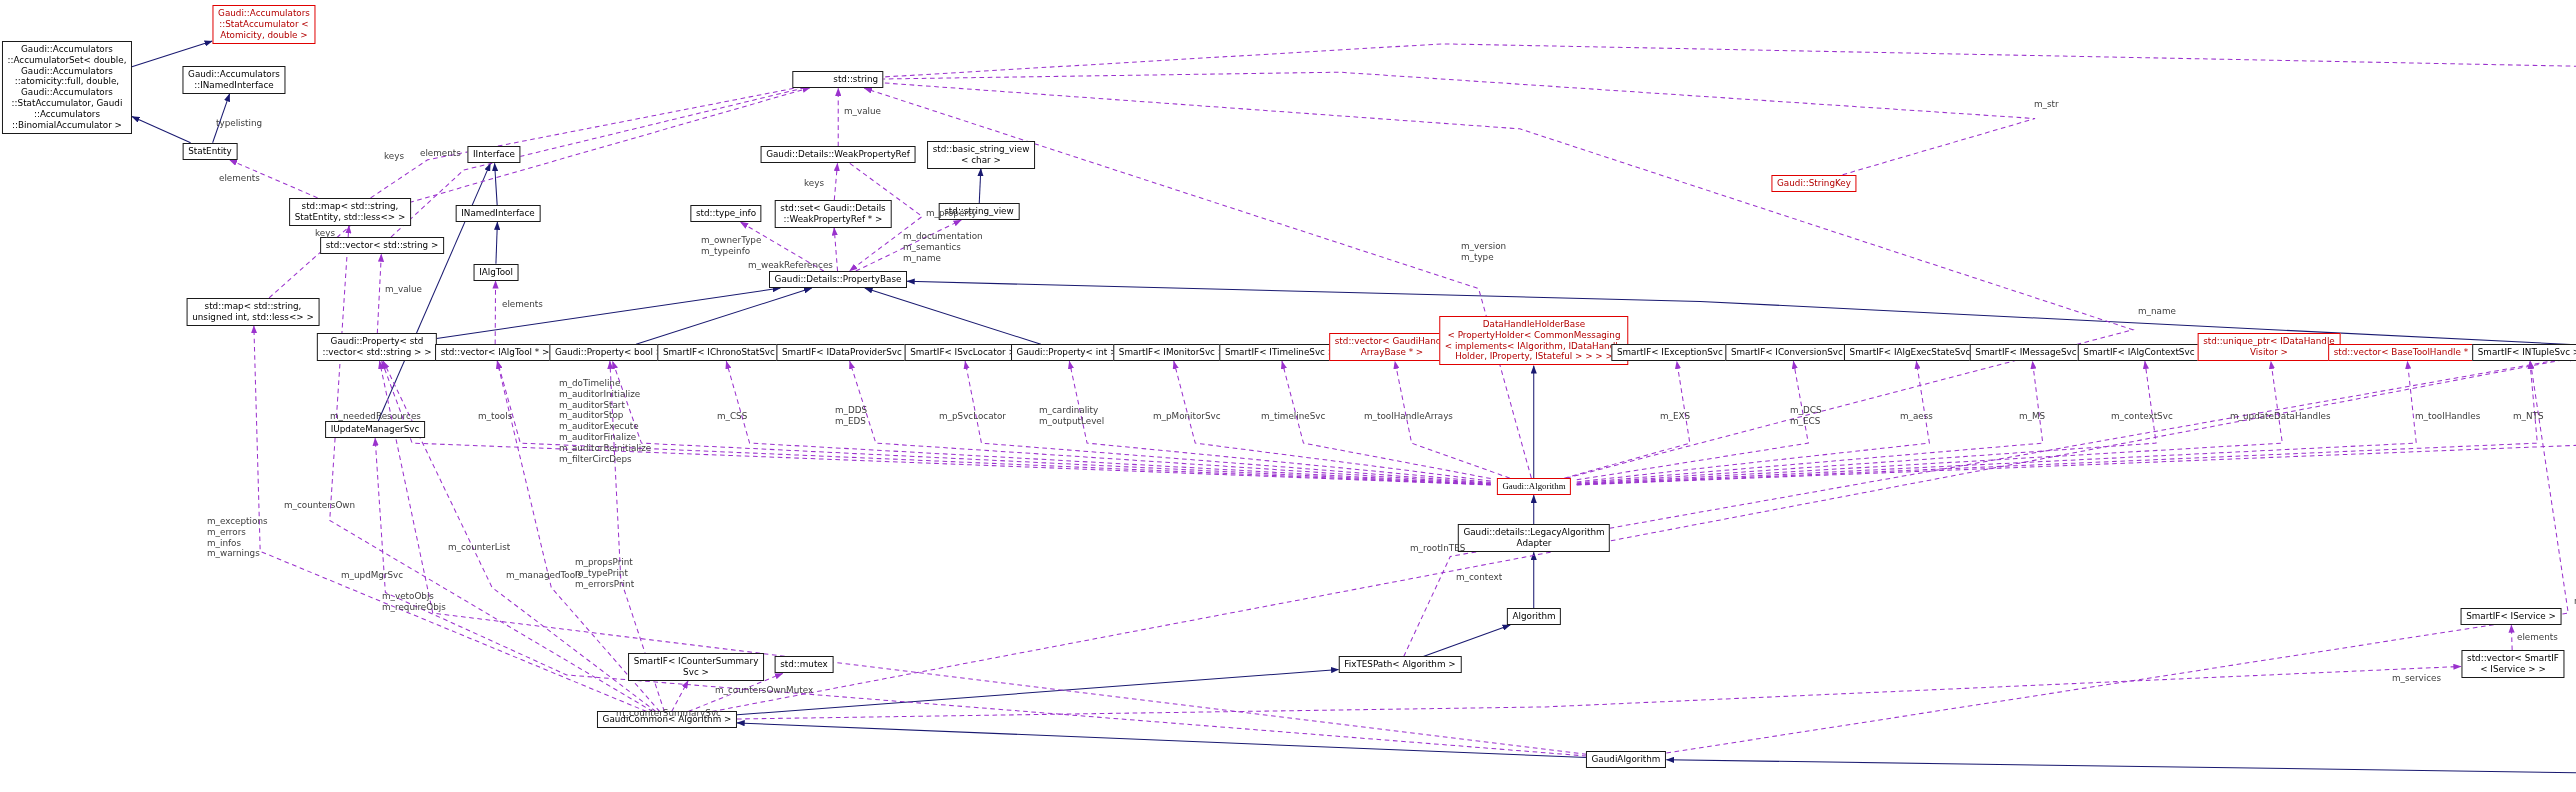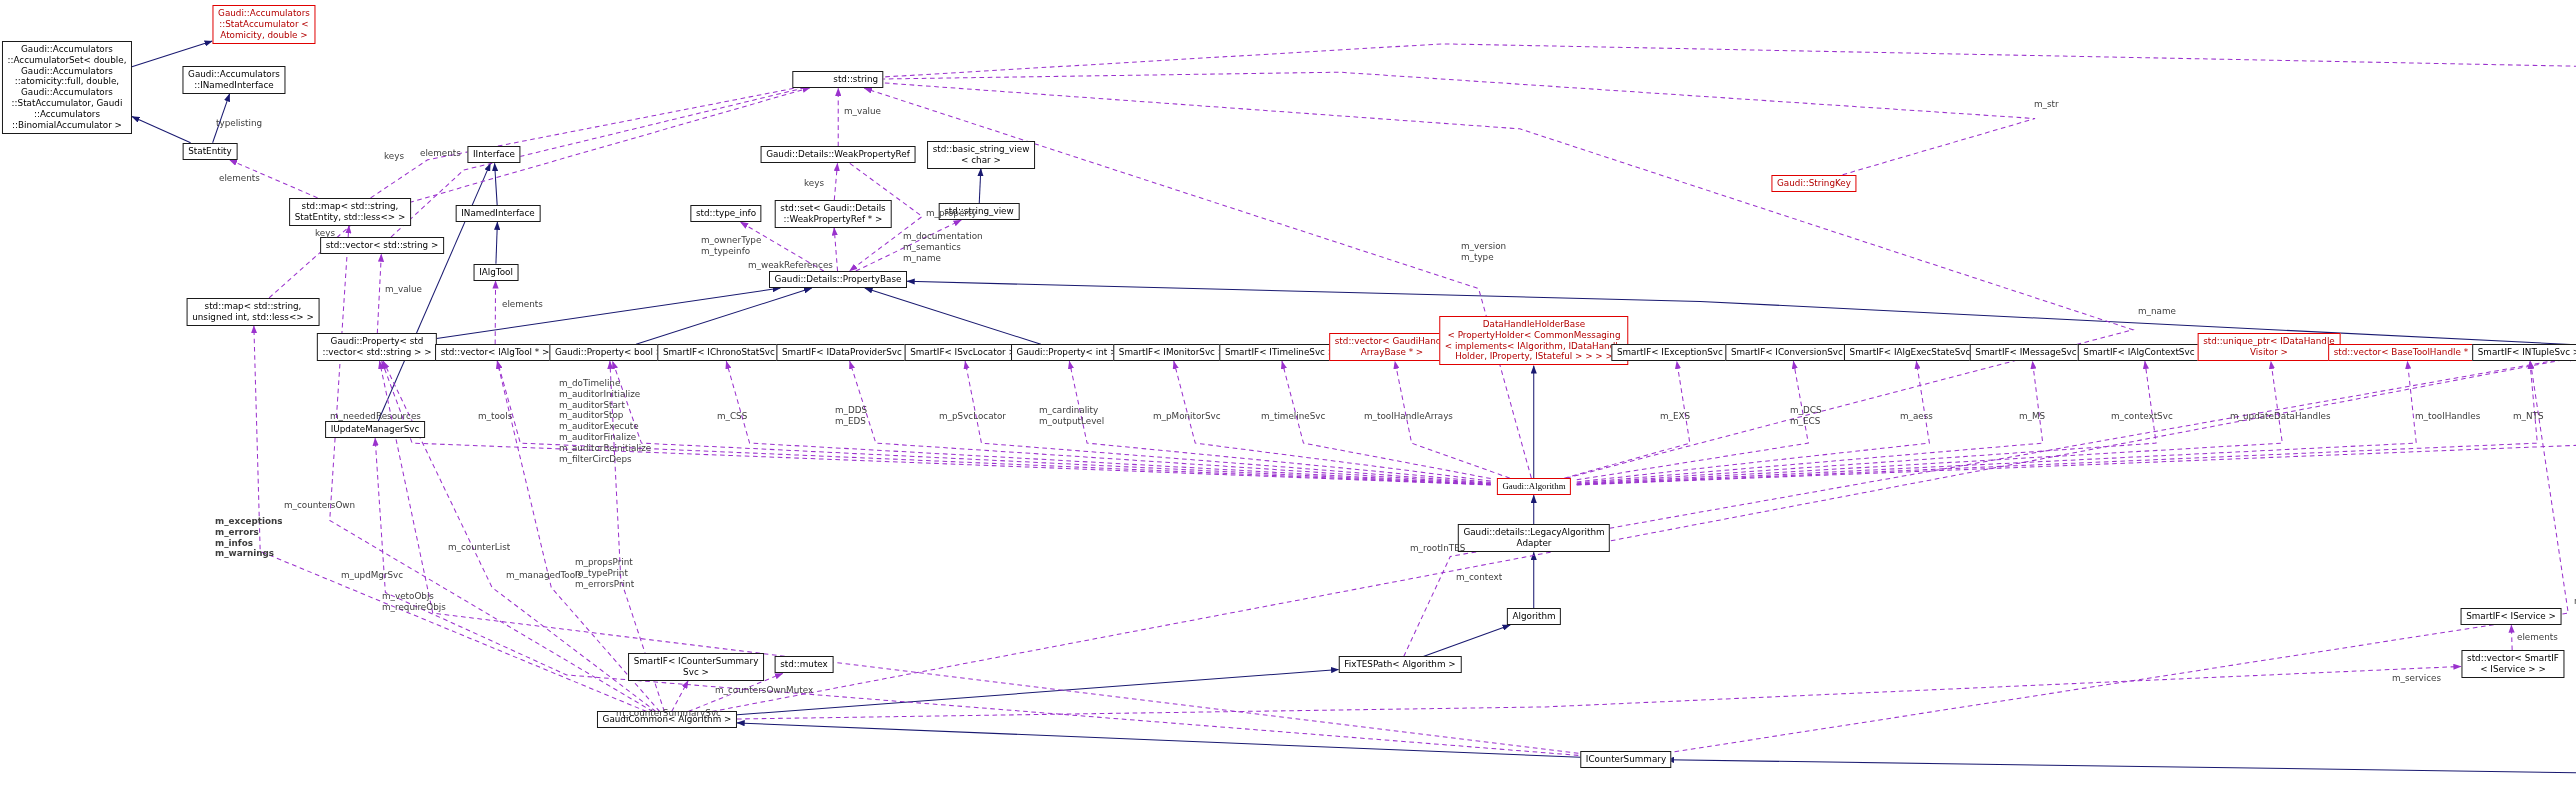--- a/index.html
+++ b/index.html
@@ -264,21 +264,21 @@
       <div class="nl">SmartIF&lt; ICounterSummary</div>
       <div class="nl">Svc &gt;</div>
     </div>
     <div class="node normal" style="left: 804px; top: 656px;">
       <div class="nl">std::mutex</div>
     </div>
     <div class="node normal" style="left: 667px; top: 711px;">
       <div class="nl">GaudiCommon&lt; Algorithm &gt;</div>
     </div>
     <div class="node normal" style="left: 1626px; top: 751px;">
-      <div class="nl">ICounterSummary</div>
+      <div class="nl">GaudiAlgorithm</div>
     </div>
     <div class="node normal" style="left: 2511px; top: 608px;">
       <div class="nl">SmartIF&lt; IService &gt;</div>
     </div>
     <div class="node normal" style="left: 2513px; top: 650px;">
       <div class="nl">std::vector&lt; SmartIF</div>
       <div class="nl">&lt; IService &gt; &gt;</div>
     </div>
     <div class="edge-label" style="left: 216px; top: 118px;">
       <div>typelisting</div>
@@ -392,21 +392,21 @@
     </div>
     <div class="edge-label" style="left: 2379px; top: 411px; margin-left: 36px;">
       <div>m_toolHandles</div>
     </div>
     <div class="edge-label" style="left: 2513px; top: 411px;">
       <div>m_NTS</div>
     </div>
     <div class="edge-label" style="left: 284px; top: 500px;">
       <div>m_countersOwn</div>
     </div>
-    <div class="edge-label" style="left: 215px; top: 516px; font-weight: bold;">
+    <div class="edge-label" style="left: 207px; top: 516px;">
       <div>m_exceptions</div>
       <div>m_errors</div>
       <div>m_infos</div>
       <div>m_warnings</div>
     </div>
     <div class="edge-label" style="left: 341px; top: 570px;">
       <div>m_updMgrSvc</div>
     </div>
     <div class="edge-label" style="left: 382px; top: 591px;">
       <div>m_vetoObjs</div>

